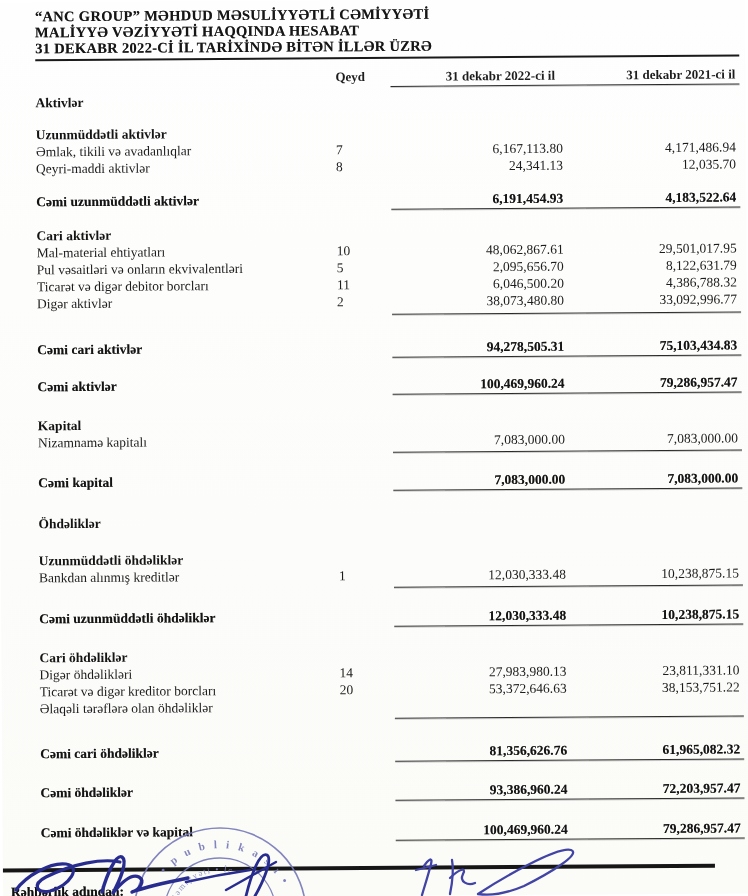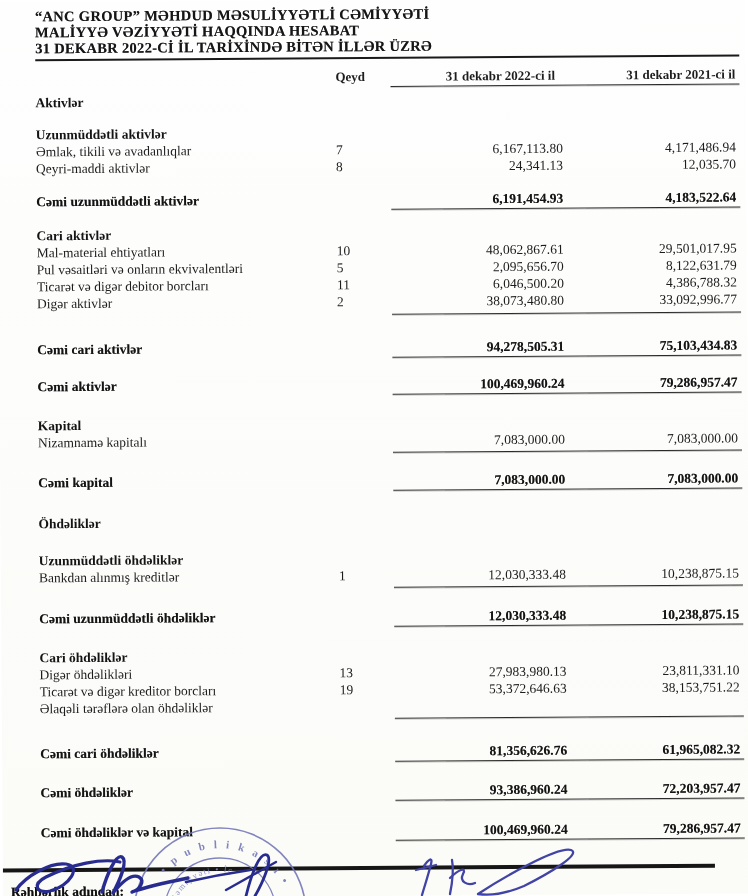--- a/index.html
+++ b/index.html
@@ -197,27 +197,27 @@
     <span class="c-v1">12,030,333.48</span>
     <span class="c-v2">10,238,875.15</span>
   </div>
   <div class="vrule"></div>
 
   <div class="row bold mt20">
     <span class="c-label">Cari öhdəliklər</span>
   </div>
   <div class="row">
     <span class="c-label">Digər öhdəlikləri</span>
-    <span class="c-note">13</span>
+    <span class="c-note">14</span>
     <span class="c-v1">27,983,980.13</span>
     <span class="c-v2">23,811,331.10</span>
   </div>
   <div class="row">
     <span class="c-label">Ticarət və digər kreditor borcları</span>
-    <span class="c-note">19</span>
+    <span class="c-note">20</span>
     <span class="c-v1">53,372,646.63</span>
     <span class="c-v2">38,153,751.22</span>
   </div>
   <div class="row">
     <span class="c-label">Əlaqəli tərəflərə olan öhdəliklər</span>
     <span class="c-note"></span>
     <span class="c-v1"></span>
     <span class="c-v2"></span>
   </div>
   <div class="vrule vr-g3"></div>

